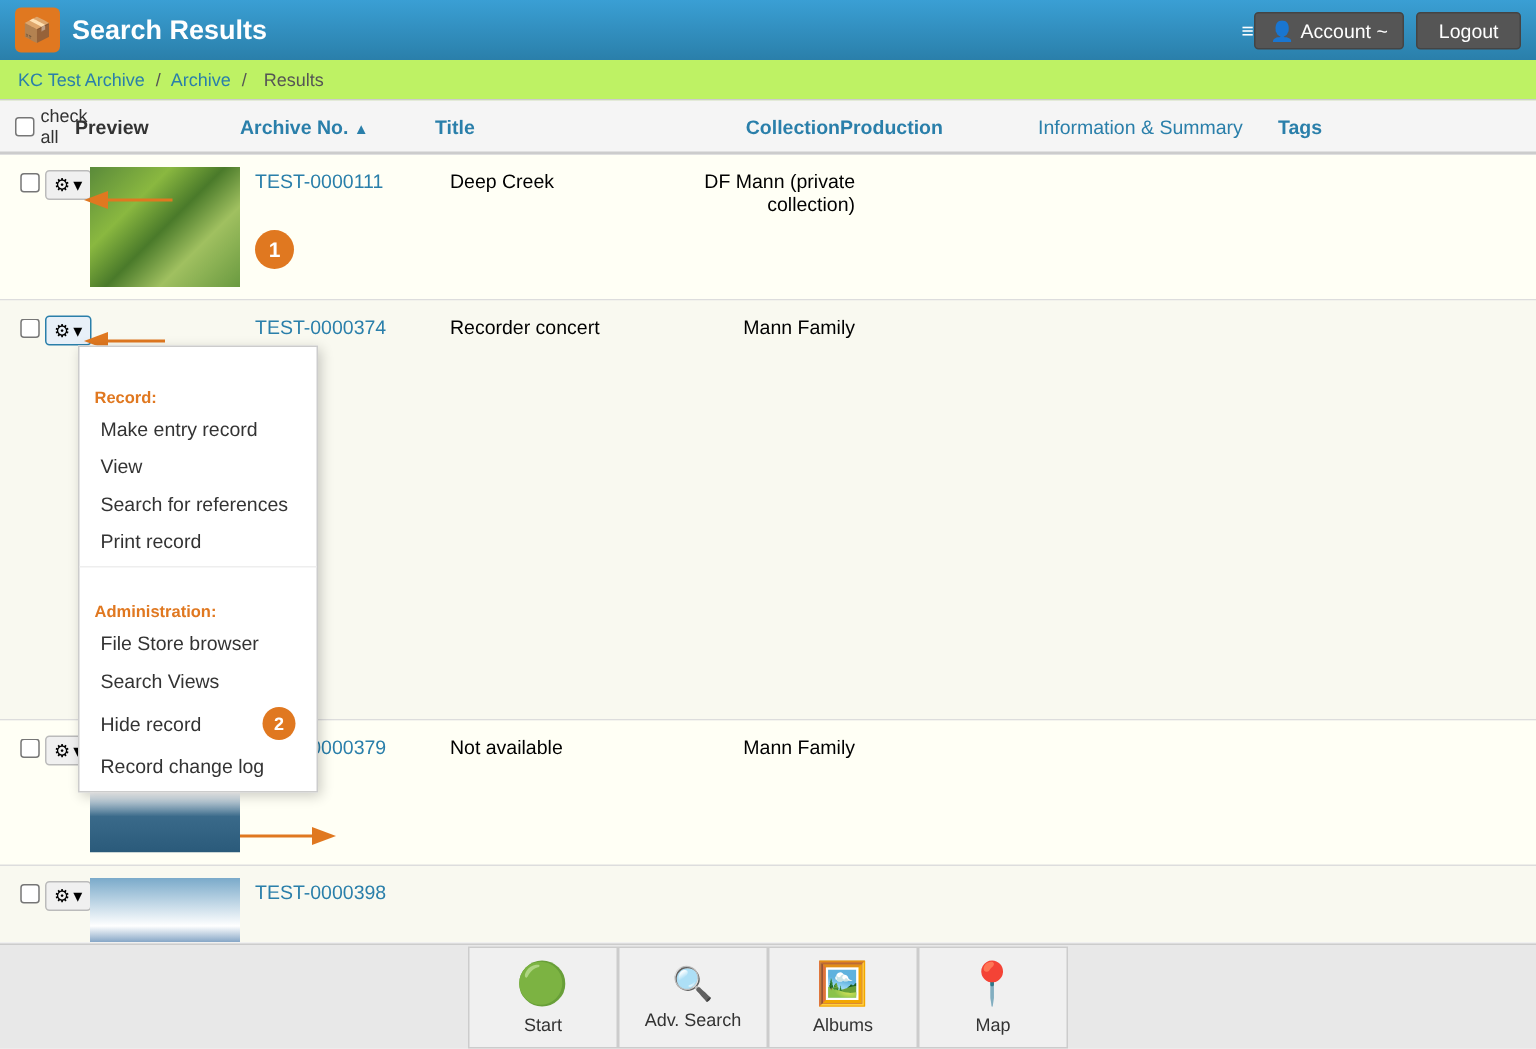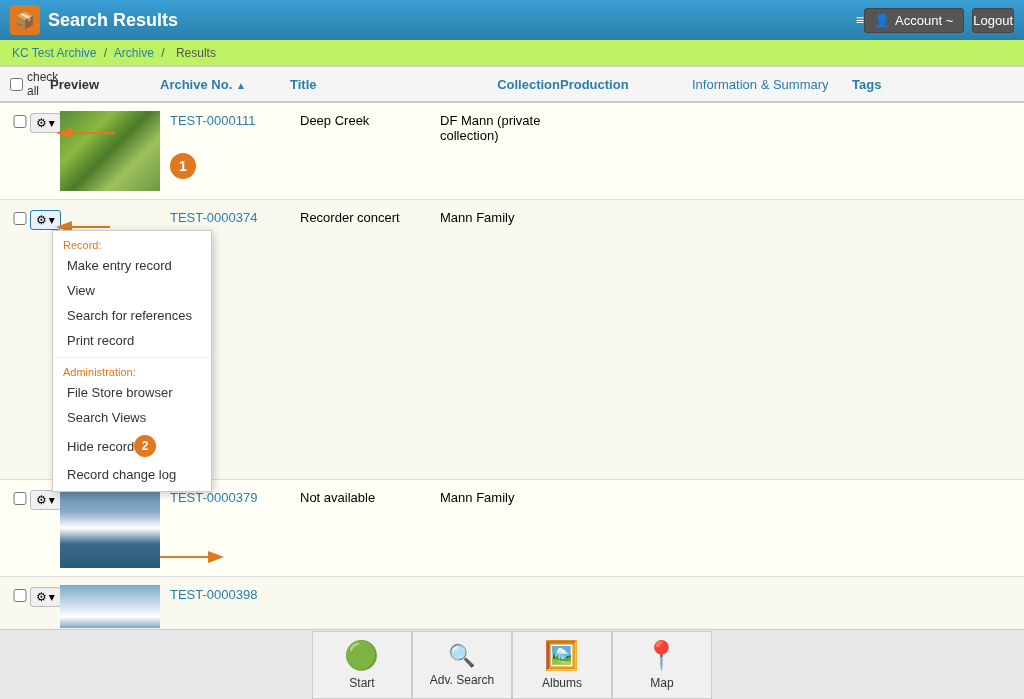--- a/index.html
+++ b/index.html
@@ -49,21 +49,21 @@
       font-size: 13px;
       display: flex;
       align-items: center;
       gap: 4px;
     }
     .btn-logout {
       background: #555;
       color: white;
       border: 1px solid #444;
       border-radius: 3px;
-      padding: 4px 0;
+      padding: 4px 14px;
       cursor: pointer;
       font-size: 13px;
     }
 
     
     .breadcrumb {
       background: #bef264;
       padding: 6px 12px;
       font-size: 12px;
       color: #555;
@@ -111,42 +111,43 @@
       padding: 2px 5px;
       cursor: pointer;
       display: flex;
       align-items: center;
       gap: 2px;
       font-size: 12px;
     }
     .row-preview { width: 100px; height: 80px; margin-right: 10px; background: #ccc; overflow: hidden; }
     .row-archive { width: 130px; color: #2a7faa; font-size: 13px; margin-top: 2px; }
     .row-title { width: 140px; font-size: 13px; margin-top: 2px; }
-    .row-collection { width: 130px; font-size: 13px; margin-top: 2px; }
+    .row-collection { width: 130px; font-size: 13px; margin-top: 2px; text-align: right; }
     .row-production { width: 100px; font-size: 13px; margin-top: 2px; }
     .row-info { width: 160px; font-size: 13px; margin-top: 2px; }
     .row-tags { width: 80px; font-size: 13px; margin-top: 2px; }
 
     
     .dropdown-menu {
       position: absolute;
       left: 52px;
       top: 30px;
       background: white;
       border: 1px solid #ccc;
       box-shadow: 2px 2px 8px rgba(0,0,0,0.2);
       z-index: 100;
       min-width: 160px;
       padding: 4px 0;
     }
     .menu-section-label {
       color: #e07820;
       font-size: 11px;
       padding: 4px 10px 2px;
-      font-weight: normal;
+      font-weight: bold;
+      margin-top: 20px;
     }
     .menu-item {
       padding: 5px 14px;
       cursor: pointer;
       font-size: 13px;
       color: #333;
     }
     .menu-divider { border-top: 1px solid #eee; margin: 4px 0; }
 
     
@@ -315,21 +316,21 @@
     <div class="dropdown-menu">
       <div class="menu-section-label">Record:</div>
       <div class="menu-item">Make entry record</div>
       <div class="menu-item">View</div>
       <div class="menu-item">Search for references</div>
       <div class="menu-item">Print record</div>
       <div class="menu-divider"></div>
       <div class="menu-section-label">Administration:</div>
       <div class="menu-item">File Store browser</div>
       <div class="menu-item">Search Views</div>
-      <div class="menu-item" style="display:flex;align-items:center;">
+      <div class="menu-item" style="display:flex;align-items:center;justify-content:space-between;">
         <span>Hide record</span>
 
         <span class="badge" style="position:relative;width:22px;height:22px;font-size:12px;display:inline-flex;align-items:center;justify-content:center;">2</span>
       </div>
       <div class="menu-item">Record change log</div>
     </div>
 
     <svg style="position:absolute;left:155px;top:345px;pointer-events:none;z-index:200;" width="80" height="25">
       <defs>
           <marker id="ah3" markerWidth="8" markerHeight="8" refX="6" refY="3" orient="auto">

